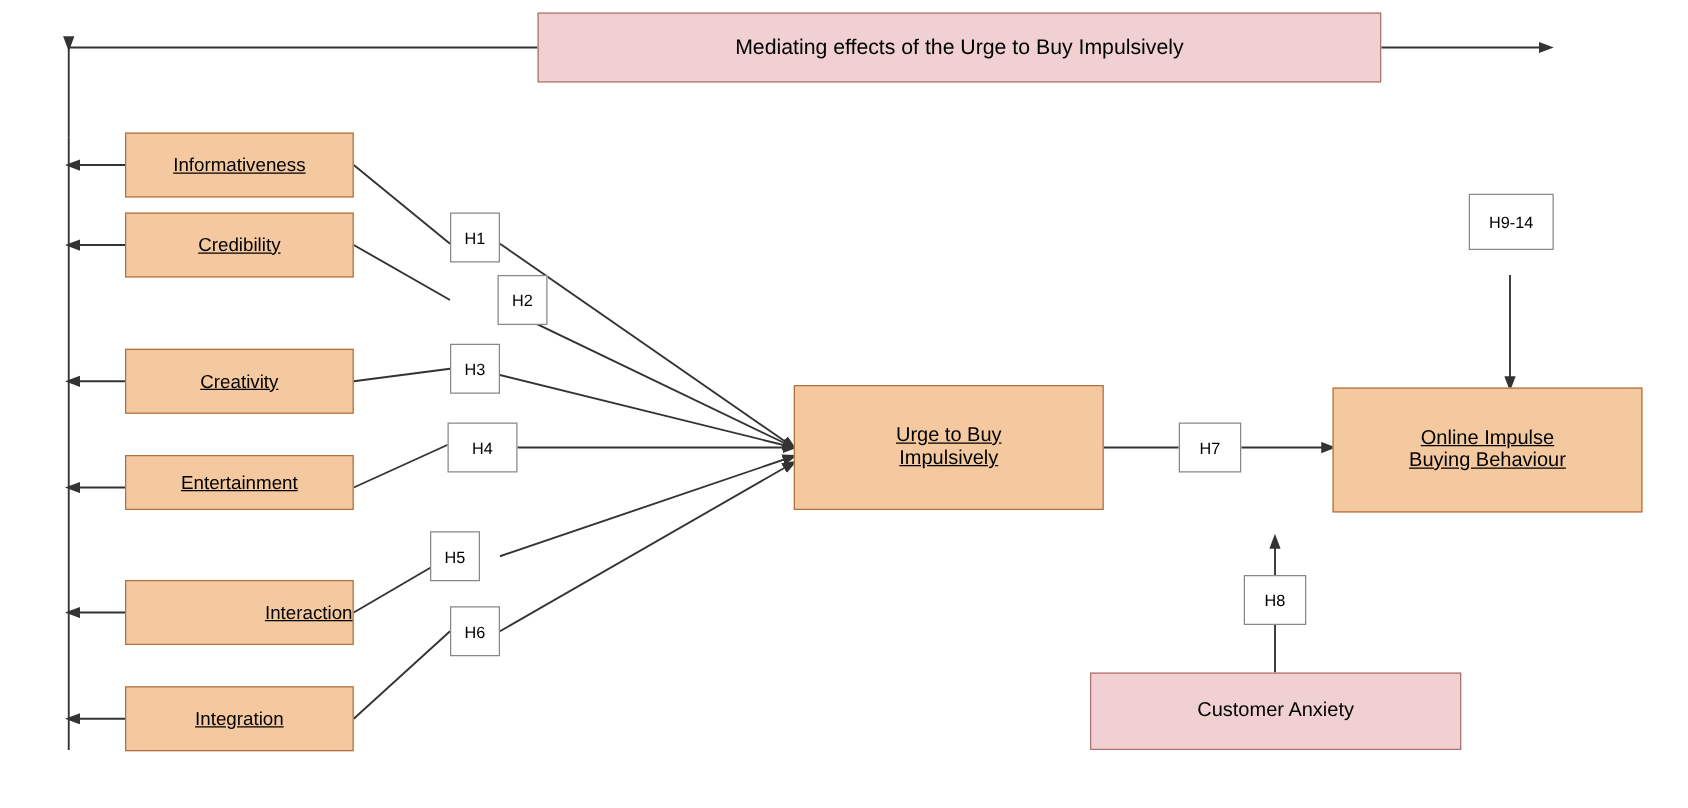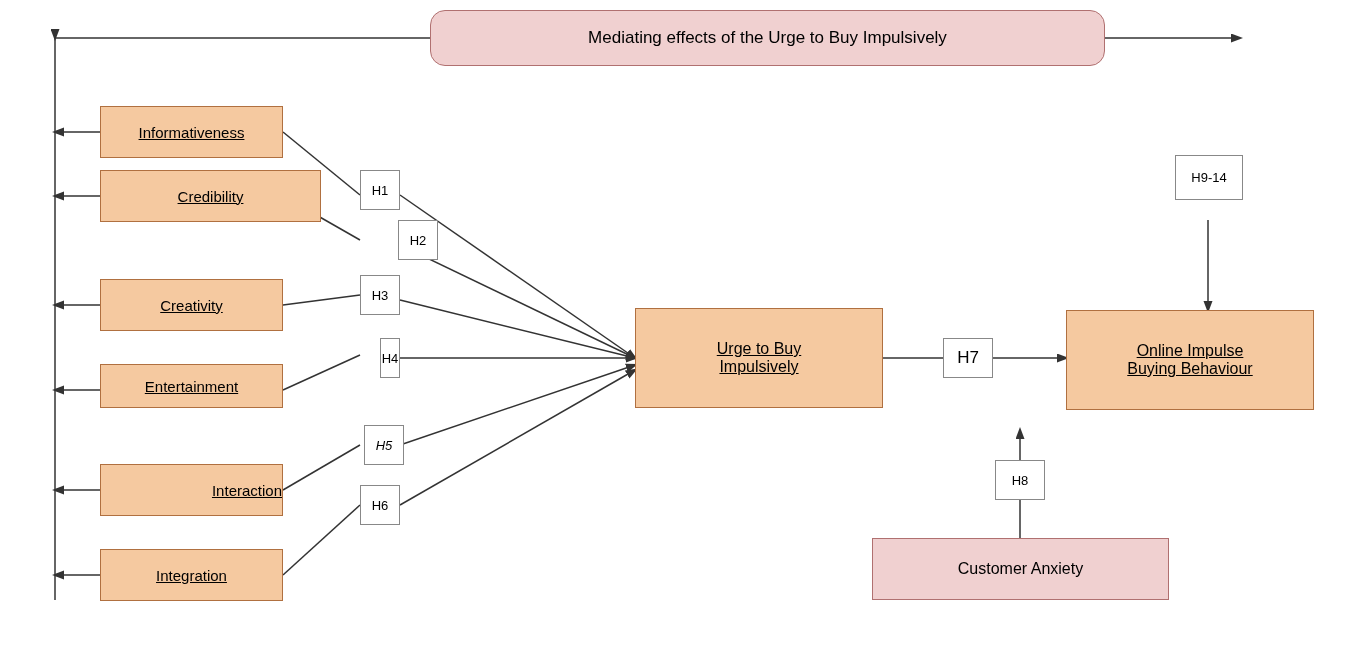--- a/index.html
+++ b/index.html
@@ -116,29 +116,29 @@
     <line x1="993" y1="358" x2="1066" y2="358" class="arrow-line" marker-end="url(#arrowEnd)"></line>
 
     <line x1="1208" y1="220" x2="1208" y2="310" class="arrow-line" marker-end="url(#arrowEnd)"></line>
 
     <line x1="1020" y1="538" x2="1020" y2="480" class="arrow-line"></line>
     <line x1="1020" y1="480" x2="1020" y2="430" class="arrow-line" marker-end="url(#arrowEnd)"></line>
 
     <line x1="55" y1="110" x2="55" y2="600" class="arrow-line"></line>
   </svg>
 
-  <div class="box box-pink" style="left:430px; top:10px; width:675px; height:56px; font-size:17px;border-radius:15px;">
+  <div class="box box-pink" style="left:430px; top:10px; width:675px; height:56px; font-size:17px;">
     <span>Mediating effects of the Urge to Buy Impulsively</span>
   </div>
 
   <div class="box box-orange" style="left:100px; top:106px; width:183px; height:52px;">
     <span>Informativeness</span>
   </div>
 
-  <div class="box box-orange" style="left:100px; top:170px; width:221px; height:52px;">
+  <div class="box box-orange" style="left:100px; top:170px; width:183px; height:52px;">
     <span>Credibility</span>
   </div>
 
   <div class="box box-orange" style="left:100px; top:279px; width:183px; height:52px;">
     <span>Creativity</span>
   </div>
 
   <div class="box box-orange" style="left:100px; top:364px; width:183px; height:44px;">
     <span>Entertainment</span>
   </div>
@@ -153,36 +153,36 @@
 
   <div class="box box-white" style="left:360px; top:170px; width:40px; height:40px; font-size:13px;">
     <span>H1</span>
   </div>
   <div class="box box-white" style="left:360px; top:220px; width:40px; height:40px; font-size:13px;margin-left:38px;">
     <span>H2</span>
   </div>
   <div class="box box-white" style="left:360px; top:275px; width:40px; height:40px; font-size:13px;">
     <span>H3</span>
   </div>
-  <div class="box box-white" style="left:380px; top:338px; width:20px; height:40px; font-size:13px;">
+  <div class="box box-white" style="left:358px; top:338px; width:56px; height:40px; font-size:13px;">
     <span>H4</span>
   </div>
-  <div class="box box-white" style="left:364px; top:425px; width:40px; height:40px; font-size:13px;font-style:italic;">
+  <div class="box box-white" style="left:344px; top:425px; width:40px; height:40px; font-size:13px;">
     <span>H5</span>
   </div>
   <div class="box box-white" style="left:360px; top:485px; width:40px; height:40px; font-size:13px;">
     <span>H6</span>
   </div>
 
   <div class="box box-orange" style="left:635px; top:308px; width:248px; height:100px; font-size:16px;text-align:center;">
     <span style="white-space:pre-line;">Urge to Buy
 Impulsively</span>
   </div>
 
-  <div class="box box-white" style="left:943px; top:338px; width:50px; height:40px; font-size:17px;">
+  <div class="box box-white" style="left:943px; top:338px; width:50px; height:40px; font-size:13px;">
     <span>H7</span>
   </div>
 
   <div class="box box-orange" style="left:1066px; top:310px; width:248px; height:100px; font-size:16px;">
     <span style="white-space:pre-line;">Online Impulse
 Buying Behaviour</span>
   </div>
 
   <div class="box box-white" style="left:1175px; top:155px; width:68px; height:45px; font-size:13px;">
     <span>H9-14</span>

